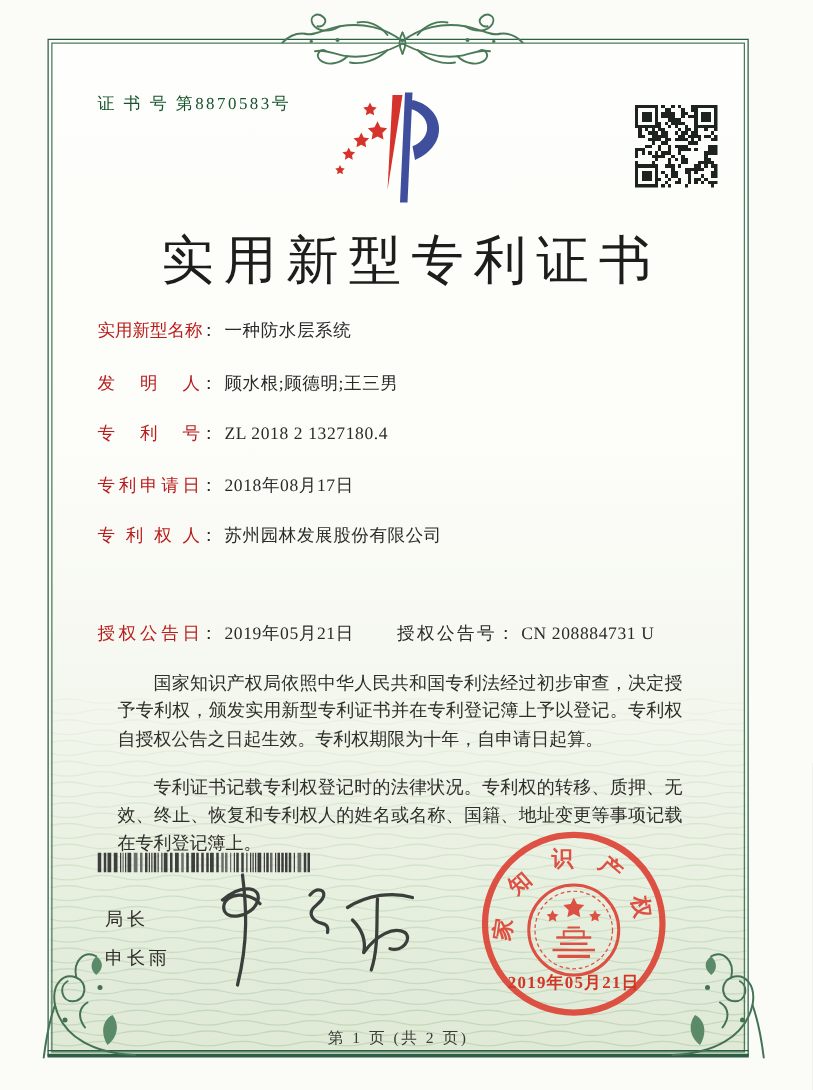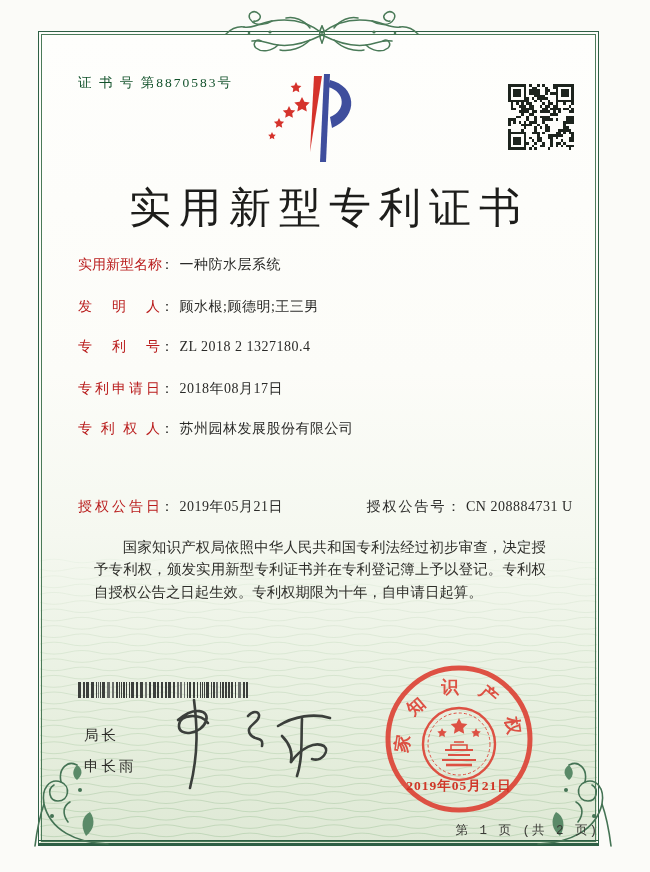--- a/index.html
+++ b/index.html
@@ -39,38 +39,38 @@
     position:absolute;left:0;top:180px;width:100%;text-align:center;
     font-size:42px;letter-spacing:8px;text-indent:8px;color:#1d1d1b;font-weight:500;
   }
   .field-row{position:absolute;left:78px;width:480px;font-size:14px;white-space:nowrap;}
   .field-label{
     display:inline-block;width:82px;text-align:justify;text-align-last:justify;
     vertical-align:bottom;color:#b91c1c;
   }
   .field-colon{display:inline-block;margin:0 2px 0 0;}
   .field-value{letter-spacing:.5px;}
-  .field-label2{display:inline-block;margin-left:80px;letter-spacing:2px;}
+  .field-label2{display:inline-block;margin-left:31px;letter-spacing:2px;}
   .body-text{
     position:absolute;left:78px;top:520px;width:484px;
     font-size:14.4px;line-height:22.4px;text-align:justify;color:#2e2e2a;
   }
   .body-text p{margin:16px;text-indent:2em;}
   .barcode{position:absolute;left:78px;top:682px;width:174px;height:16px;}
   .signer{position:absolute;left:84px;top:726px;font-size:14.5px;letter-spacing:3px;color:#2e2e2a;}
   .signer div{margin-bottom:12px;}
   .signature{position:absolute;left:150px;top:690px;width:205px;height:108px;}
   .seal{position:absolute;left:382px;top:662px;width:154px;height:154px;opacity:.92;}
   .seal-date{
     position:absolute;left:394px;top:777px;width:130px;text-align:center;
     font-size:13.5px;letter-spacing:1px;color:#d03728;font-weight:bold;z-index:5;
   }
   .page-footer{
-    position:absolute;left:38px;top:822px;width:561px;text-align:right;
-    font-size:12.5px;letter-spacing:2px;color:#3a3a36;font-family:Liberation Mono, monospace;
+    position:absolute;left:38px;top:822px;width:561px;text-align:center;
+    font-size:12.5px;letter-spacing:2px;color:#3a3a36;
   }
 </style>
 </head>
 <body>
 
 <div class="page">
 
   <div class="interior"></div>
 
   <svg id="guilloche-svg" class="guilloche" viewBox="0 0 557 287">
@@ -506,20 +506,21 @@
   </div>
   <div class="field-row" style="top:498px">
     <span class="field-label">授权公告日</span><span class="field-colon">：</span>
     <span class="field-value">2019年05月21日</span>
     <span class="field-label2">授权公告号</span><span class="field-colon">：</span>
     <span class="field-value">CN 208884731 U</span>
   </div>
 
   <div class="body-text">
     <p>国家知识产权局依照中华人民共和国专利法经过初步审查，决定授予专利权，颁发实用新型专利证书并在专利登记簿上予以登记。专利权自授权公告之日起生效。专利权期限为十年，自申请日起算。</p>
+    <p>专利证书记载专利权登记时的法律状况。专利权的转移、质押、无效、终止、恢复和专利权人的姓名或名称、国籍、地址变更等事项记载在专利登记簿上。</p>
   </div>
 
   <svg id="barcode-svg" class="barcode" viewBox="0 0 174 16" preserveAspectRatio="none">
       <rect x="0" y="0" width="3" height="16" fill="#3c3f3c"></rect>
       <rect x="5" y="0" width="2" height="16" fill="#3c3f3c"></rect>
       <rect x="8" y="0" width="3" height="16" fill="#3c3f3c"></rect>
       <rect x="13" y="0" width="3" height="16" fill="#3c3f3c"></rect>
       <rect x="18" y="0" width="1" height="16" fill="#3c3f3c"></rect>
       <rect x="20" y="0" width="1" height="16" fill="#6a6e6a"></rect>
       <rect x="22" y="0" width="1" height="16" fill="#3c3f3c"></rect>

